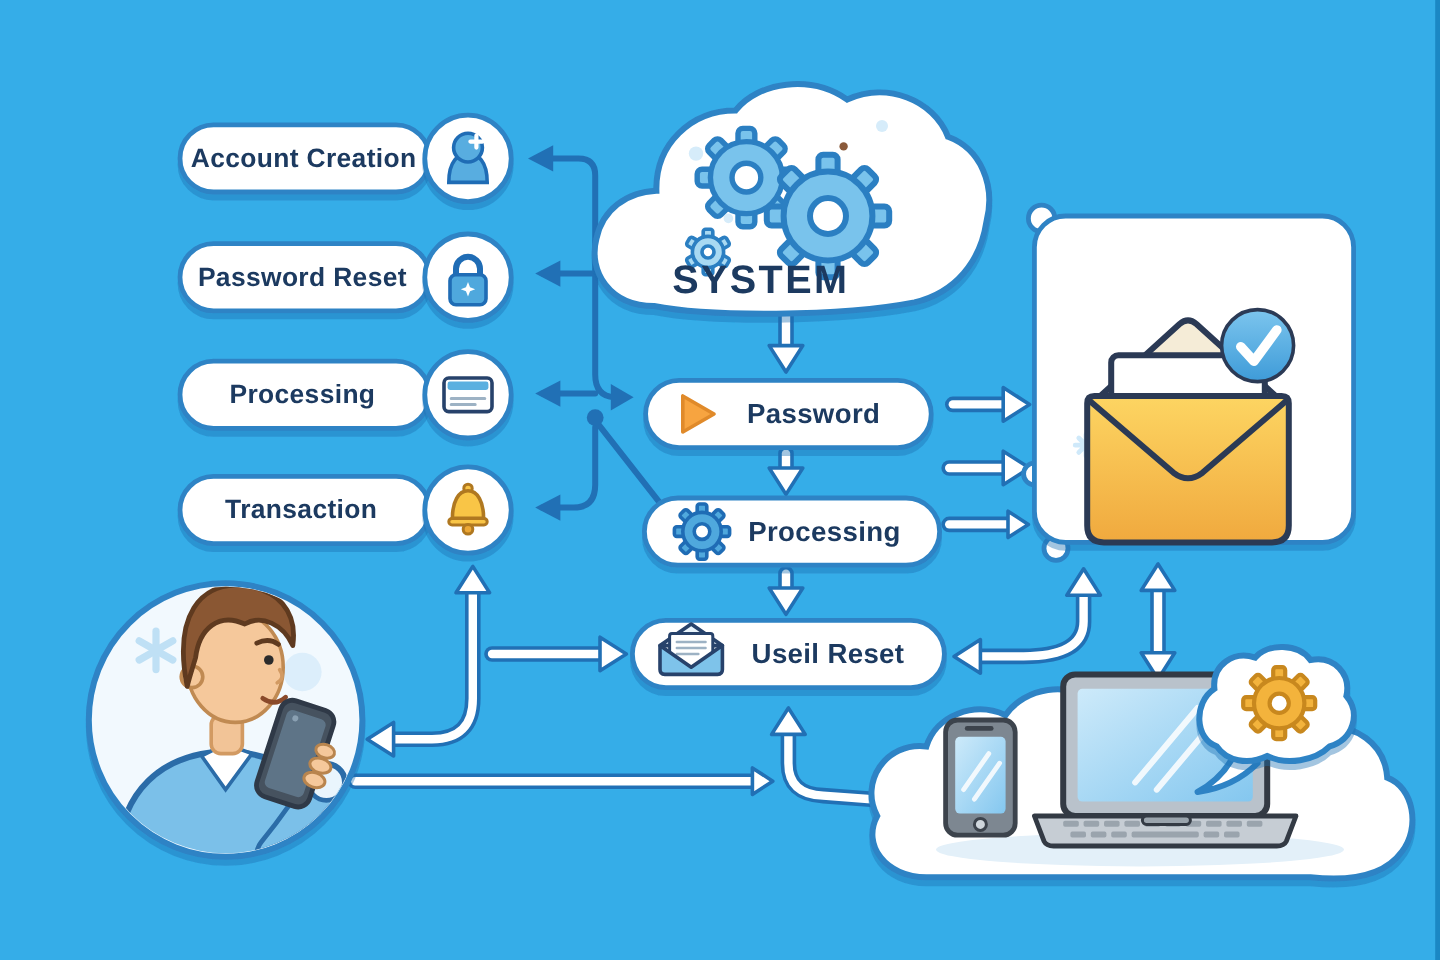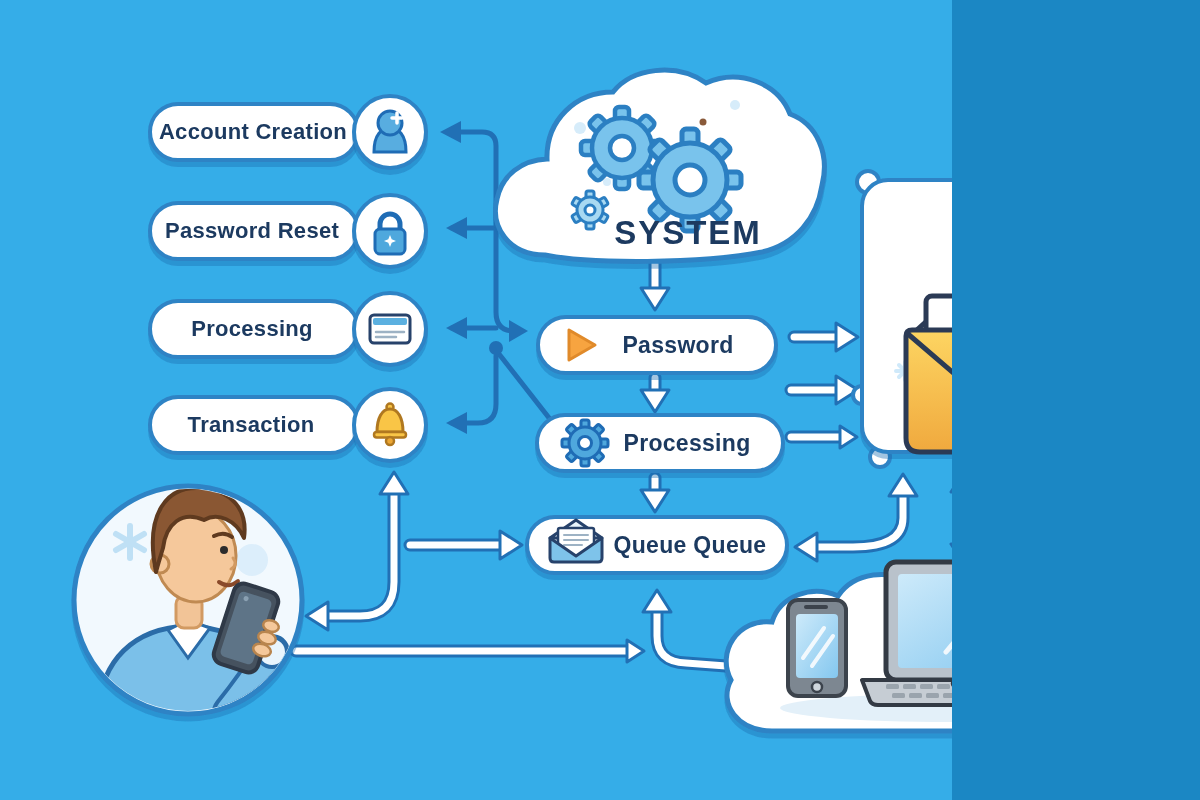--- a/index.html
+++ b/index.html
@@ -1,17 +1,17 @@
 <!DOCTYPE html>
 <html><head>
 <meta charset="utf-8">
 <style>
   html,body{margin:0;padding:0;background:#1b87c4;}
   .stage{
-    position:relative;width:952px;height:800px;overflow:hidden;
+    position:relative;width:1196px;height:800px;overflow:hidden;
     background:#35ade8;font-family:"Liberation Sans",sans-serif;
   }
   .stage svg{position:absolute;left:0;top:0;}
   .label{
     position:absolute;transform:translate(-50%,-50%);
     font-weight:700;color:#1c3a60;white-space:nowrap;letter-spacing:.3px;
   }
   .lbl-pill{font-size:22px;}
   .lbl-flow{font-size:23px;}
   .lbl-system{font-size:33px;letter-spacing:2px;}
@@ -358,18 +358,18 @@
         <circle r="8" fill="#ffffff" stroke="#c8881e" stroke-width="3.5"></circle>
       </g>
     </g>
   </g>
 </svg>
 
 <div class="label lbl-pill" style="left:253px;top:132px;">Account Creation</div>
 <div class="label lbl-pill" style="left:252px;top:231px;">Password Reset</div>
 <div class="label lbl-pill" style="left:252px;top:329px;">Processing</div>
 <div class="label lbl-pill" style="left:251px;top:425px;">Transaction</div>
-<div class="label lbl-system" style="left:688px;top:233px;">SYSTEM</div>
+<div class="label lbl-system" style="left:634px;top:233px;">SYSTEM</div>
 <div class="label lbl-flow" style="left:678px;top:345px;">Password</div>
 <div class="label lbl-flow" style="left:687px;top:443px;">Processing</div>
-<div class="label lbl-flow" style="left:690px;top:545px;">Queue Queue</div>
+<div class="label lbl-flow" style="left:690px;top:545px;">Useil Reset</div>
 
 </div>
 
 </body></html>

